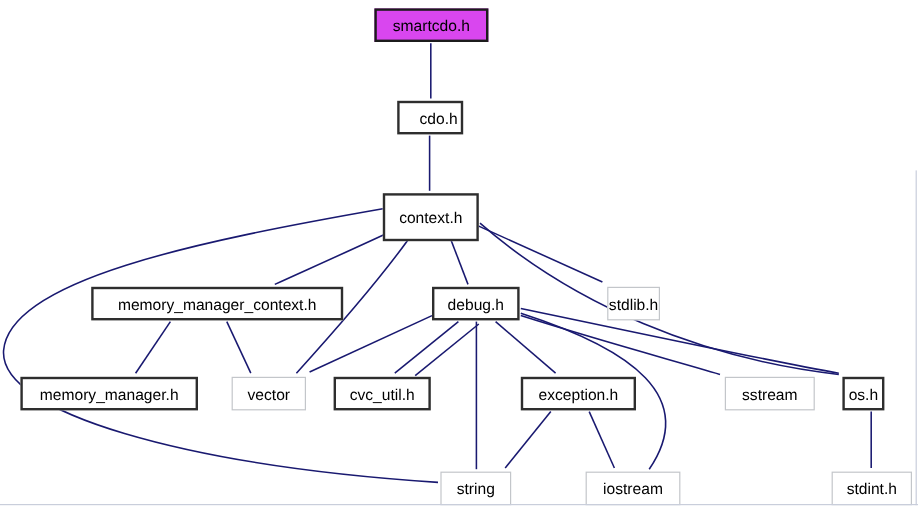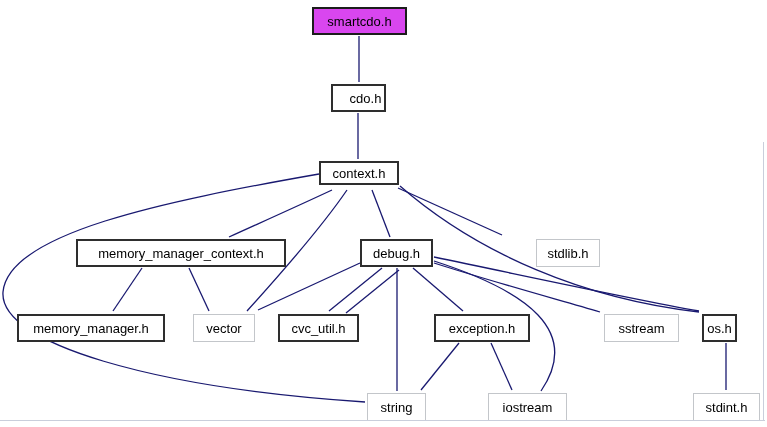--- a/index.html
+++ b/index.html
@@ -75,24 +75,24 @@
         <path d="M434 261 C527 291 582 331 541 391" stroke="#191970" marker-end="url(#arrowhead)"></path>
         <path d="M459 343 L421 390" stroke="#191970" marker-end="url(#arrowhead)"></path>
         <path d="M491 343 L512 390" stroke="#191970" marker-end="url(#arrowhead)"></path>
         <path d="M726 343 L726 390" stroke="#191970" marker-end="url(#arrowhead)"></path>
       </g>
   </svg>
 
   <div>
       <div class="node current" style="left: 312px; top: 7px; width: 95px; height: 28px;">smartcdo.h</div>
       <div class="node project" style="left: 331px; top: 84px; width: 55px; height: 28px; padding-left: 14px;">cdo.h</div>
-      <div class="node project" style="left: 319px; top: 161px; width: 80px; height: 24px;">context.h</div>
+      <div class="node project" style="left: 319px; top: 161px; width: 80px; height: 40px;">context.h</div>
       <div class="node project" style="left: 76px; top: 239px; width: 210px; height: 28px;">memory_manager_context.h</div>
       <div class="node project" style="left: 360px; top: 239px; width: 73px; height: 28px;">debug.h</div>
-      <div class="node system" style="left: 506px; top: 239px; width: 64px; height: 28px; margin-left: 30px;">stdlib.h</div>
+      <div class="node system" style="left: 506px; top: 239px; width: 44px; height: 28px;">stdlib.h</div>
       <div class="node project" style="left: 17px; top: 314px; width: 148px; height: 28px; text-align: right;">memory_manager.h</div>
       <div class="node system" style="left: 193px; top: 314px; width: 62px; height: 28px;">vector</div>
       <div class="node project" style="left: 278px; top: 314px; width: 81px; height: 28px;">cvc_util.h</div>
       <div class="node project" style="left: 434px; top: 314px; width: 96px; height: 28px;">exception.h</div>
       <div class="node system" style="left: 604px; top: 314px; width: 75px; height: 28px;">sstream</div>
       <div class="node project" style="left: 702px; top: 314px; width: 35px; height: 28px;">os.h</div>
       <div class="node system" style="left: 367px; top: 393px; width: 59px; height: 28px;">string</div>
       <div class="node system" style="left: 488px; top: 393px; width: 79px; height: 28px;">iostream</div>
       <div class="node system" style="left: 693px; top: 393px; width: 67px; height: 28px;">stdint.h</div>
     </div>

